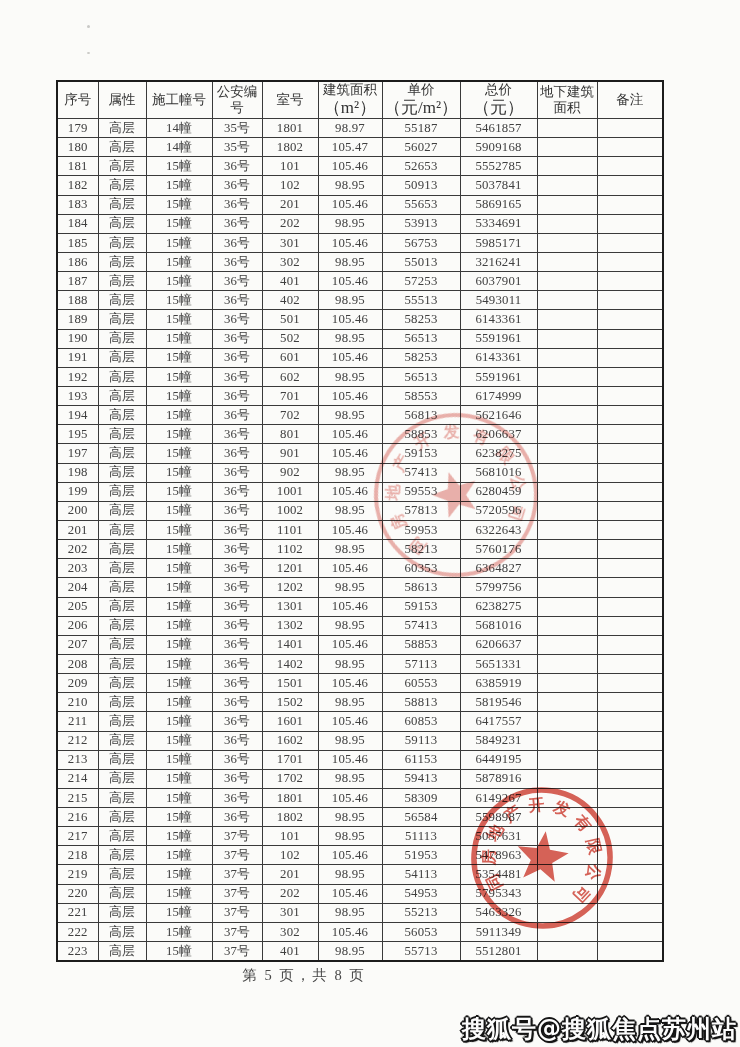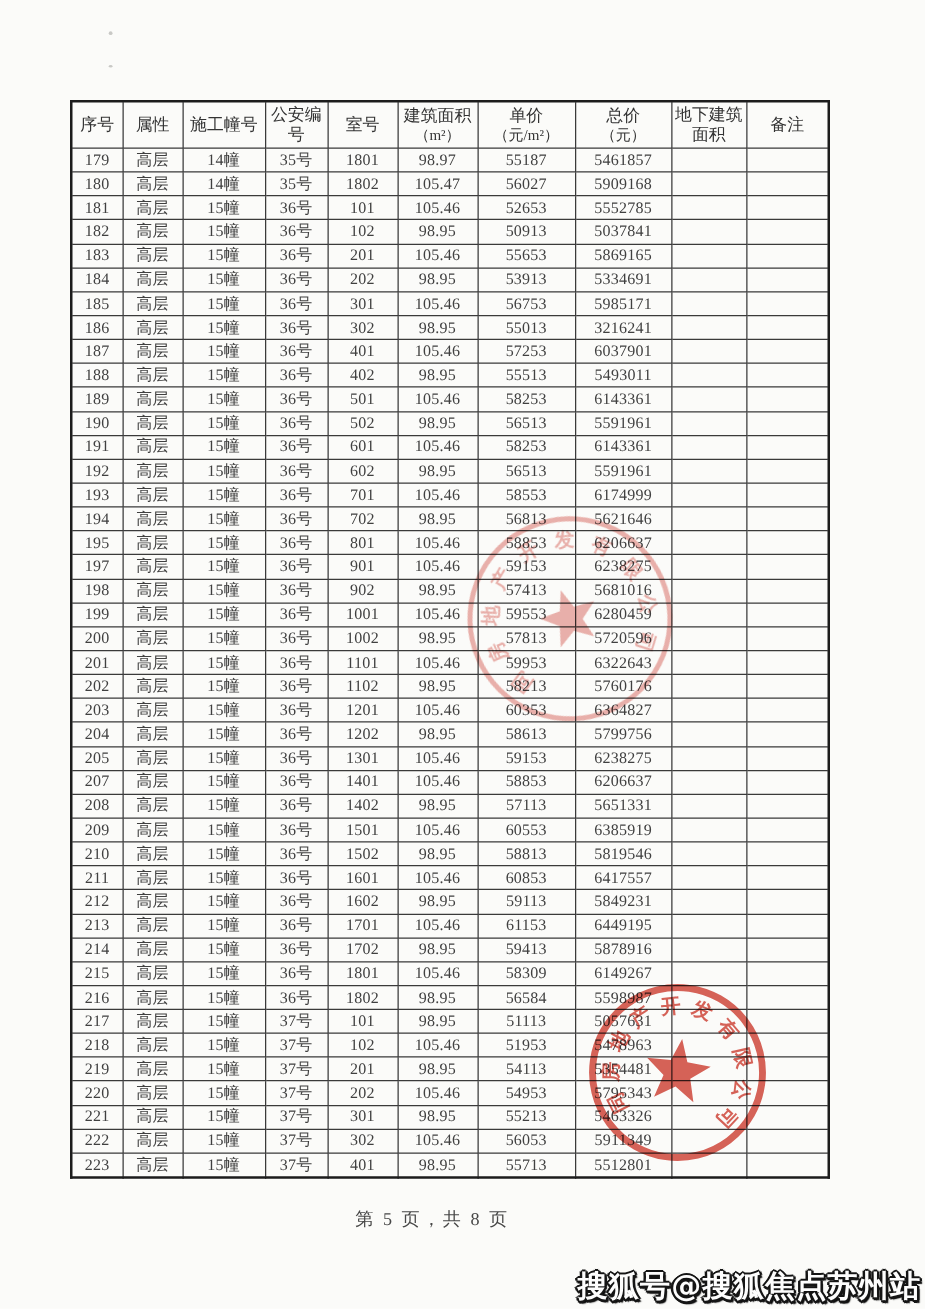--- a/index.html
+++ b/index.html
@@ -25,29 +25,29 @@
     overflow:hidden;white-space:normal;
   }
   table.price{border:2px solid #1c1c1c;}
   table.price th{
     font-weight:normal;font-size:13.5px;line-height:1.18;height:36px;color:#333;
   }
   table.price td{
     font-size:12.8px;height:18.15px;line-height:1;color:#404040;
     letter-spacing:0.2px;
   }
-  .hdr-sub{display:block;font-size:12px;}
+  .hdr-sub{display:block;font-size:17px;}
 
   .stamp{position:absolute;pointer-events:none;mix-blend-mode:multiply;}
   .stamp.upper{left:368px;top:407px;opacity:0.42;filter:blur(0.4px);transform:rotate(-18deg);}
   .stamp.lower{left:462px;top:778px;opacity:0.85;transform:rotate(8deg);}
 
   .page-footer{
     position:absolute;left:0;top:966px;width:608px;text-align:center;
-    font-size:14.5px;color:#474747;letter-spacing:2px;padding-left:42px;
+    font-size:14.5px;color:#474747;letter-spacing:2px;
   }
   .watermark{
     position:absolute;right:3px;bottom:2px;
     font-family:"DejaVu Sans","Liberation Sans",sans-serif;
     font-weight:bold;font-size:24px;letter-spacing:1px;color:#fdfdfd;
     text-shadow:
       -2px 0 0 #151515, 2px 0 0 #151515, 0 -2px 0 #151515, 0 2px 0 #151515,
       -1px -1px 0 #151515, 1px -1px 0 #151515, -1px 1px 0 #151515, 1px 1px 0 #151515,
       2px 2px 1px #000;
   }
@@ -388,20 +388,32 @@
       </tr>
       <tr>
         <td>205</td>
         <td>高层</td>
         <td>15幢</td>
         <td>36号</td>
         <td>1301</td>
         <td>105.46</td>
         <td>59153</td>
         <td>6238275</td>
+        <td></td>
+        <td></td>
+      </tr>
+      <tr>
+        <td>206</td>
+        <td>高层</td>
+        <td>15幢</td>
+        <td>36号</td>
+        <td>1302</td>
+        <td>98.95</td>
+        <td>57413</td>
+        <td>5681016</td>
         <td></td>
         <td></td>
       </tr>
       <tr>
         <td>207</td>
         <td>高层</td>
         <td>15幢</td>
         <td>36号</td>
         <td>1401</td>
         <td>105.46</td>

